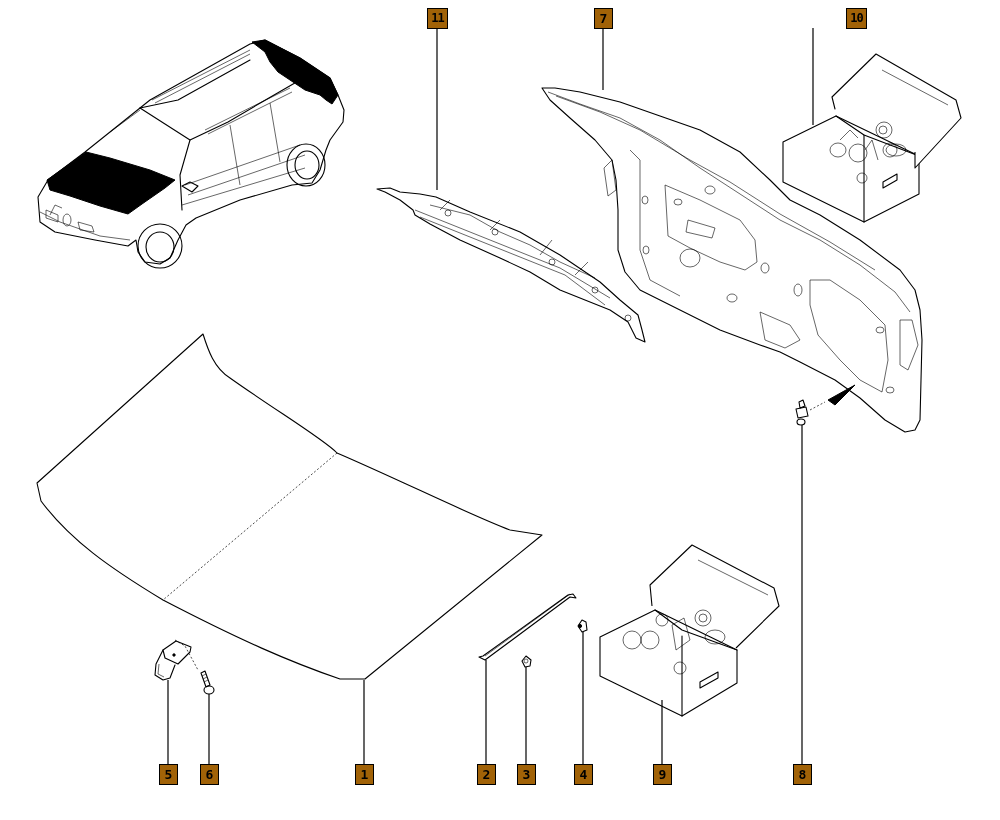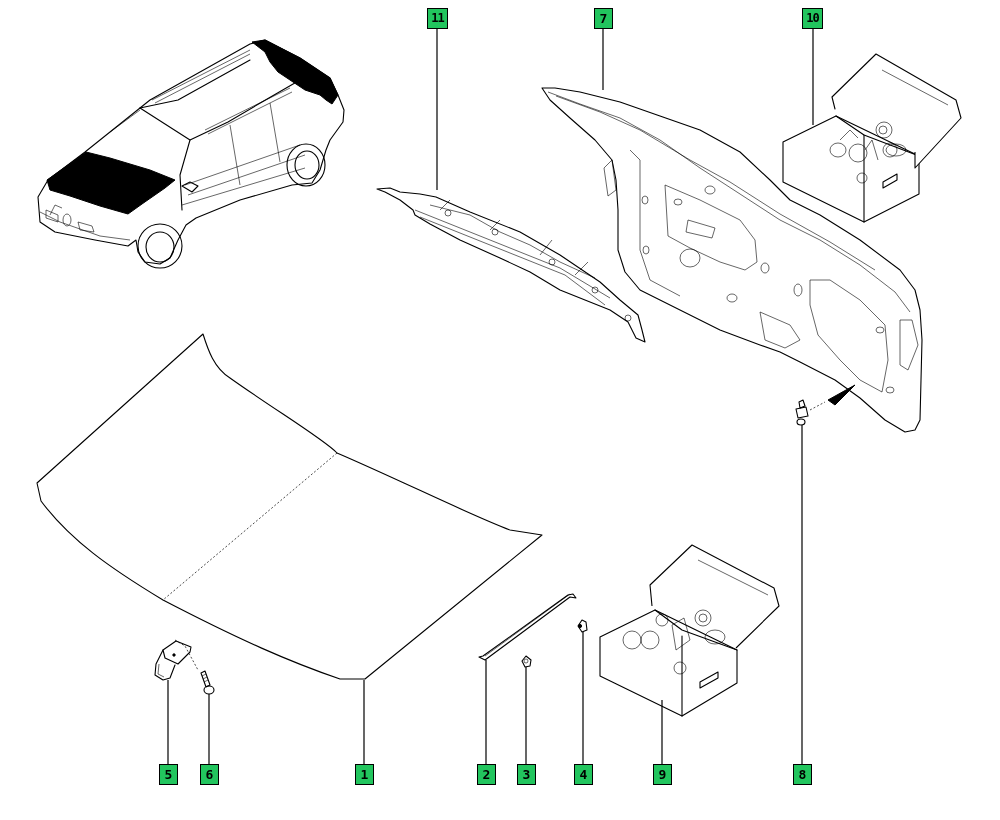--- a/index.html
+++ b/index.html
@@ -5,21 +5,21 @@
   html, body { margin: 0; padding: 0; background: #ffffff; }
   body { width: 1000px; height: 820px; overflow: hidden; font-family: "DejaVu Sans", sans-serif; }
   #stage { position: relative; width: 1000px; height: 820px; }
   svg { position: absolute; left: 0; top: 0; }
   .ln { fill: none; stroke: #000; stroke-width: 1.1; stroke-linejoin: round; stroke-linecap: round; }
   .thin { fill: none; stroke: #000; stroke-width: 0.6; }
   .dot { fill: none; stroke: #000; stroke-width: 0.7; stroke-dasharray: 2 2; }
   .blk { fill: #000; stroke: #000; stroke-width: 1; }
   .wf { fill: #fff; stroke: #000; stroke-width: 1.1; stroke-linejoin: round; }
   .leader { stroke: #000; stroke-width: 1.2; }
-  .callout { position: absolute; width: 17px; height: 19px; border: 1px solid #000; background: #22c55e;
+  .callout { position: absolute; width: 17px; height: 19px; border: 1px solid #000; background: #a16207;
              font-family: "DejaVu Sans Mono", monospace; font-weight: bold; font-size: 13px;
              line-height: 19px; text-align: center; color: #000; cursor: pointer; }
   .callout.wide { width: 19px; font-size: 12px; letter-spacing: -1px; }
 </style>
 </head>
 <body>
 
 <div id="stage">
 <svg width="1000" height="820" viewBox="0 0 1000 820">
 
@@ -186,21 +186,21 @@
     <line class="leader" x1="486" y1="660" x2="486" y2="764"></line>
     <line class="leader" x1="526" y1="667" x2="526" y2="764"></line>
     <line class="leader" x1="583" y1="632" x2="583" y2="764"></line>
     <line class="leader" x1="662" y1="700" x2="662" y2="764"></line>
     <line class="leader" x1="802" y1="425" x2="802" y2="764"></line>
   </g>
 </svg>
 
 <div class="callout wide" style="left:427px; top:8px;">11</div>
 <div class="callout" style="left:594px; top:8px;">7</div>
-<div class="callout wide" style="left:802px; top:8px;">10</div>
+<div class="callout wide" style="left:846px; top:8px;">10</div>
 
 <div class="callout" style="left:159px; top:764px;">5</div>
 <div class="callout" style="left:200px; top:764px;">6</div>
 <div class="callout" style="left:355px; top:764px;">1</div>
 <div class="callout" style="left:477px; top:764px;">2</div>
 <div class="callout" style="left:517px; top:764px;">3</div>
 <div class="callout" style="left:574px; top:764px;">4</div>
 <div class="callout" style="left:653px; top:764px;">9</div>
 <div class="callout" style="left:793px; top:764px;">8</div>
 </div>

